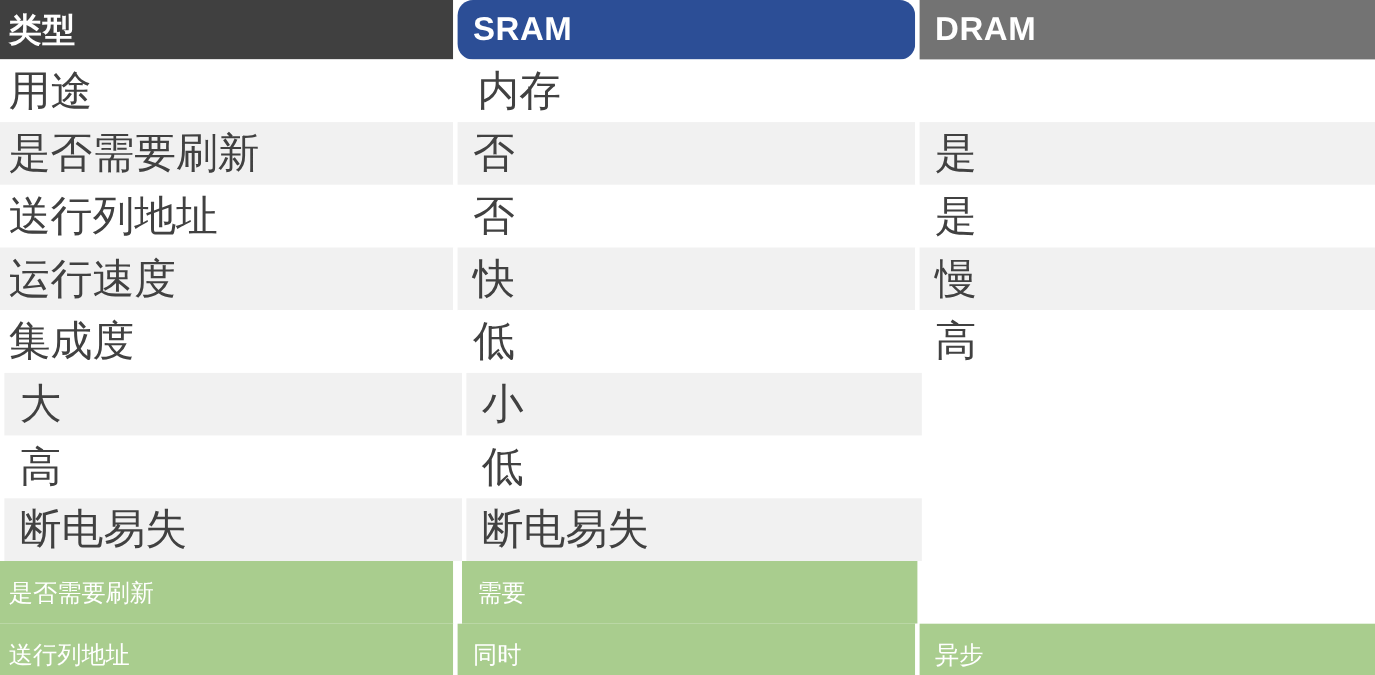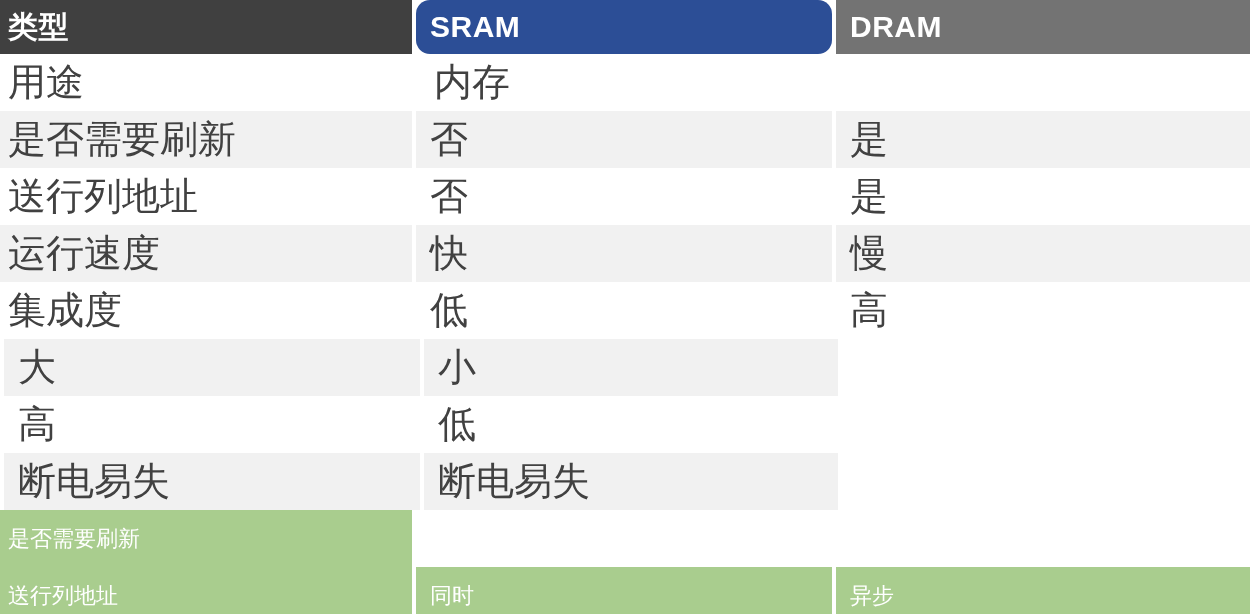--- a/index.html
+++ b/index.html
@@ -199,20 +199,21 @@
     <div class="cell cell-gap"></div>
     <div class="cell cell-sram">断电易失</div>
     <div class="cell cell-gap"></div>
     <div class="cell cell-dram">断电易失</div>
   </div>
 
   <div class="row body-row row-green">
     <div class="cell cell-label">是否需要刷新</div>
     <div class="cell cell-gap"></div>
     <div class="cell cell-gap"></div>
+    <div class="cell cell-dram">需要</div>
   </div>
 
   <div class="row body-row row-green">
     <div class="cell cell-label">送行列地址</div>
     <div class="cell cell-gap"></div>
     <div class="cell cell-sram">同时</div>
     <div class="cell cell-gap"></div>
     <div class="cell cell-dram">异步</div>
   </div>
 

